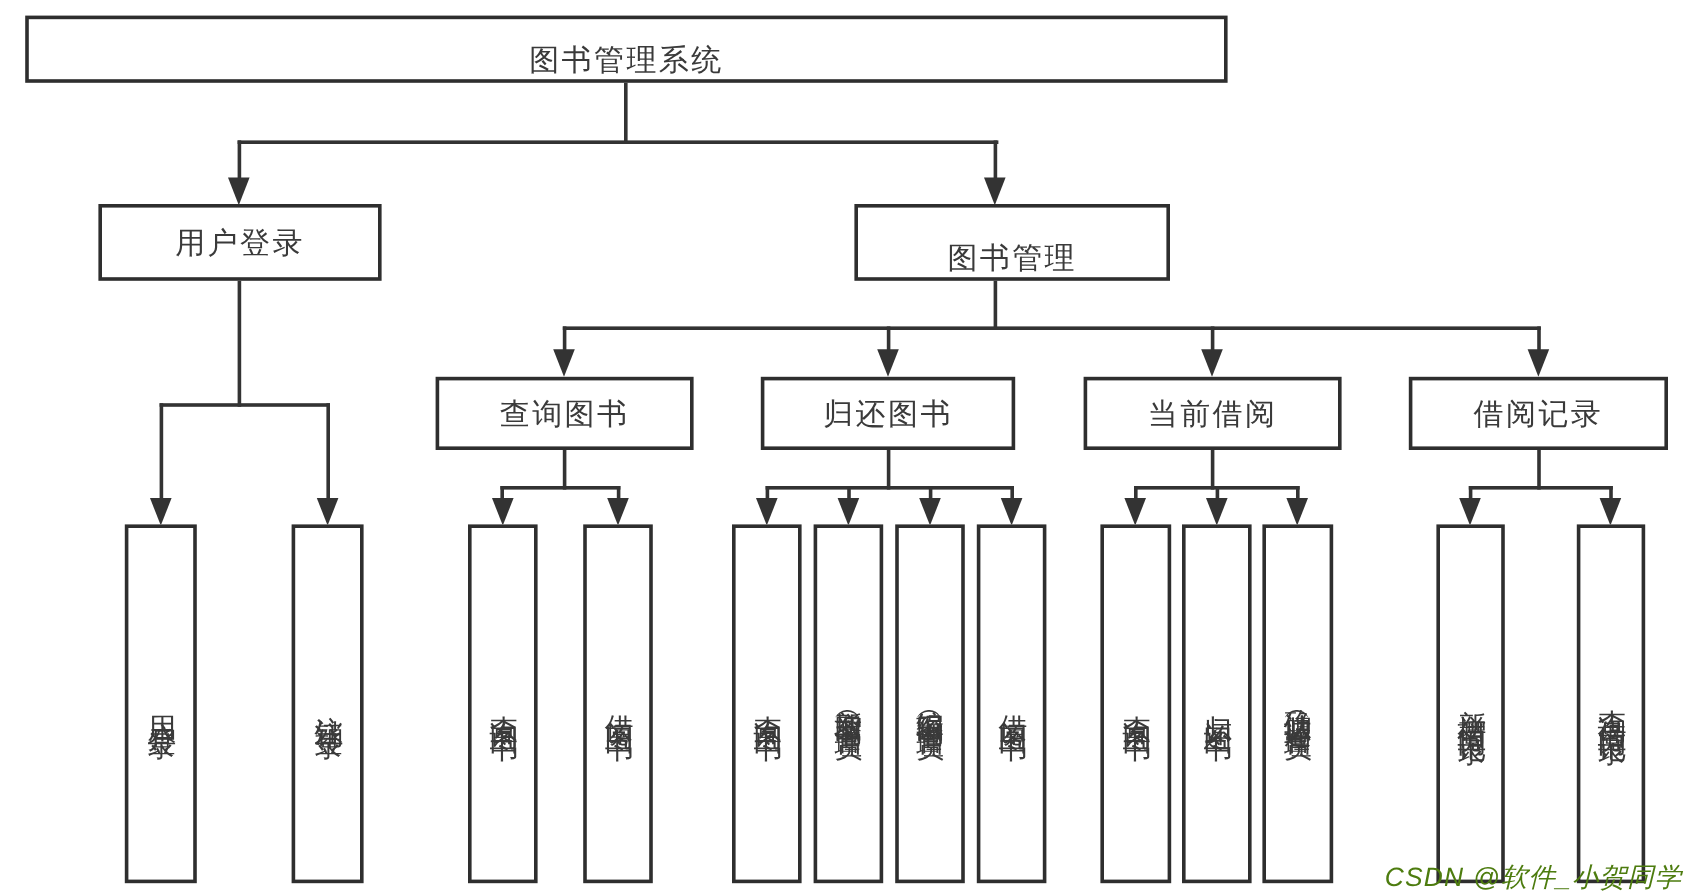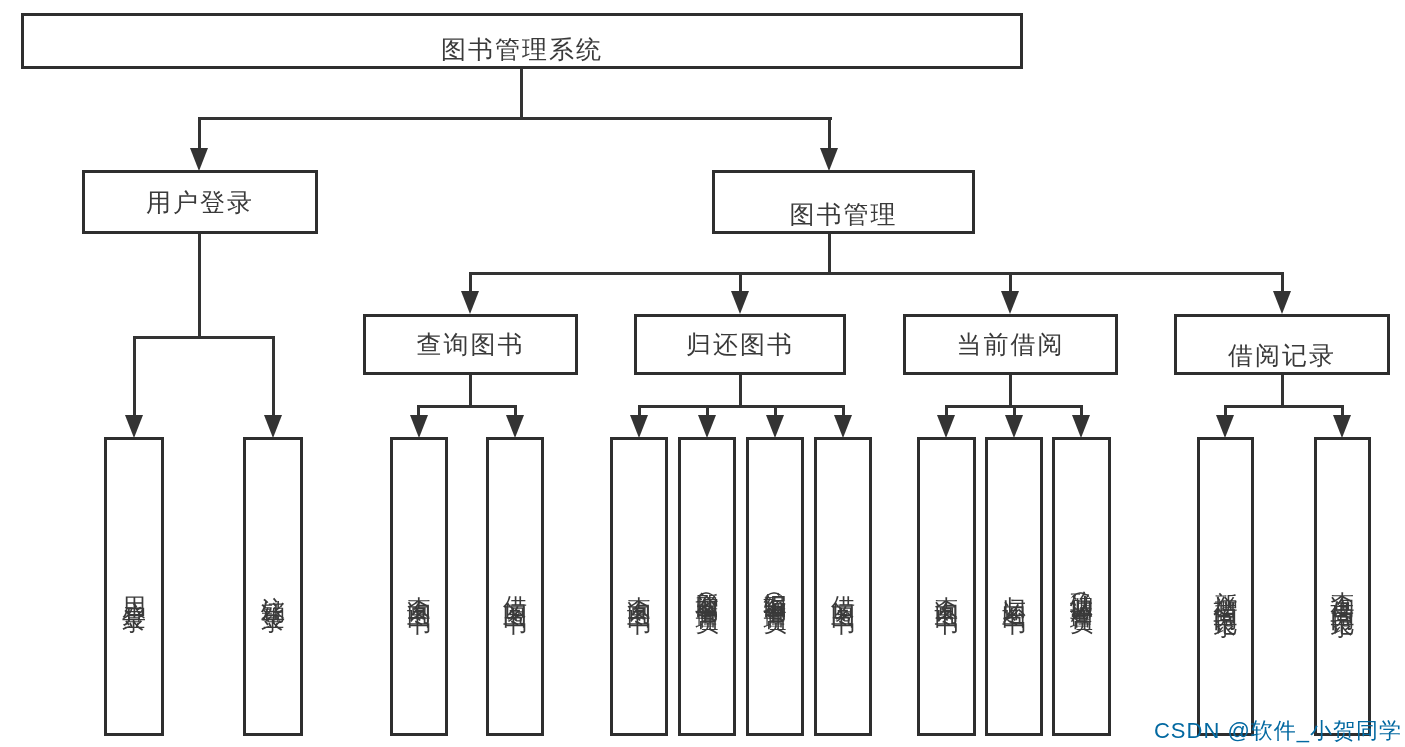--- a/index.html
+++ b/index.html
@@ -59,24 +59,25 @@
     height: 0;
     border-left: 9px solid transparent;
     border-right: 9px solid transparent;
     border-top: 23px solid #333333;
   }
   .watermark {
     position: absolute;
     right: 3px;
     bottom: 1px;
     font-size: 22px;
-    color: #0369a1;
+    color: #4d7c0f;
     letter-spacing: 1px;
     white-space: nowrap;
     pointer-events: none;
+    font-style: italic;
   }
 </style>
 </head>
 <body>
 
 <div id="canvas">
 
   <div class="box hnode" style="left:21px; top:13px; width:1002px; height:56px;align-items:flex-end;">
     <span>图书管理系统</span>
   </div>
@@ -115,21 +116,21 @@
 
   <div class="box hnode" style="left:363px; top:314px; width:215px; height:61px;">
     <span>查询图书</span>
   </div>
   <div class="box hnode" style="left:634px; top:314px; width:212px; height:61px;">
     <span>归还图书</span>
   </div>
   <div class="box hnode" style="left:903px; top:314px; width:215px; height:61px;justify-content:center;">
     <span>当前借阅</span>
   </div>
-  <div class="box hnode" style="left:1174px; top:314px; width:216px; height:61px;align-items:flex-end;">
+  <div class="box hnode" style="left:1174px; top:314px; width:216px; height:61px;">
     <span>借阅记录</span>
   </div>
 
   <div class="vline" style="left:469px; top:375px; height:33px;"></div>
   <div class="hline" style="left:417px; top:405px; width:100px;"></div>
   <div class="vline" style="left:417px; top:405px; height:12px;"></div>
   <div class="arrow" style="left:410px; top:415px;"></div>
   <div class="vline" style="left:514px; top:405px; height:12px;"></div>
   <div class="arrow" style="left:506px; top:415px;"></div>
 

